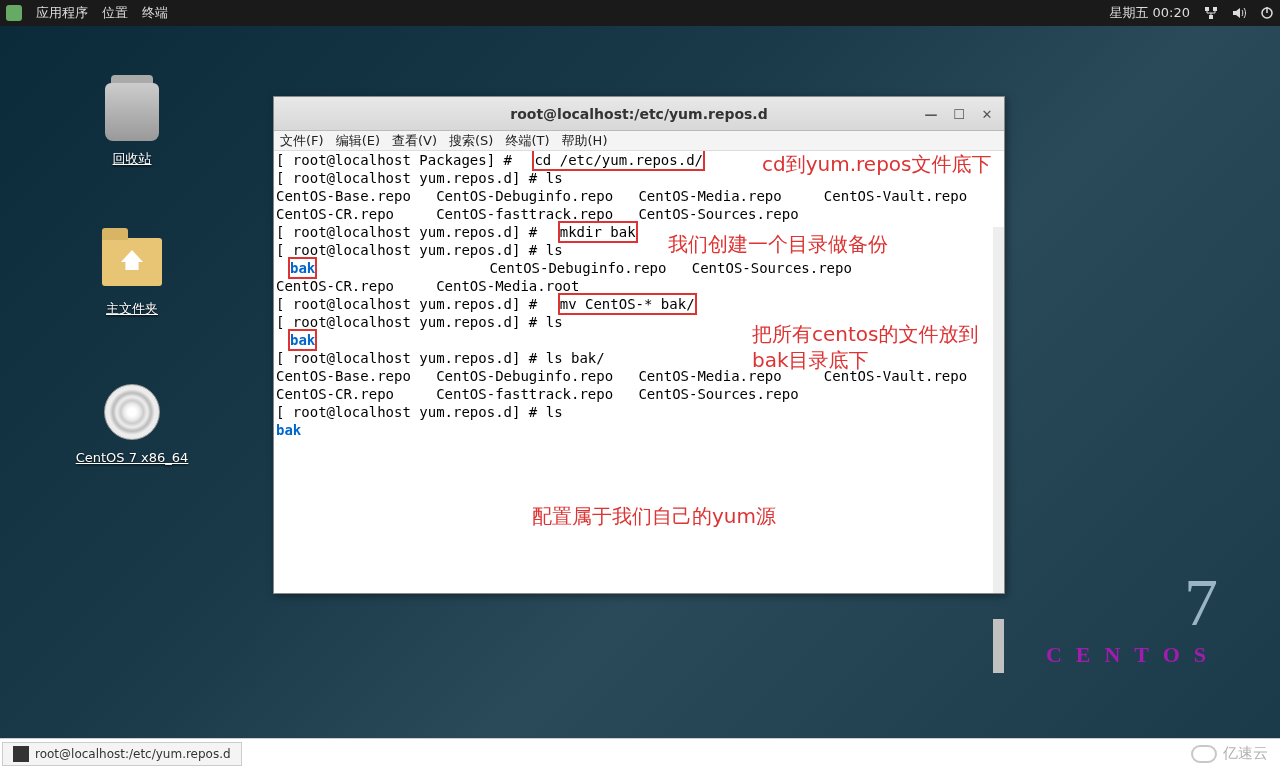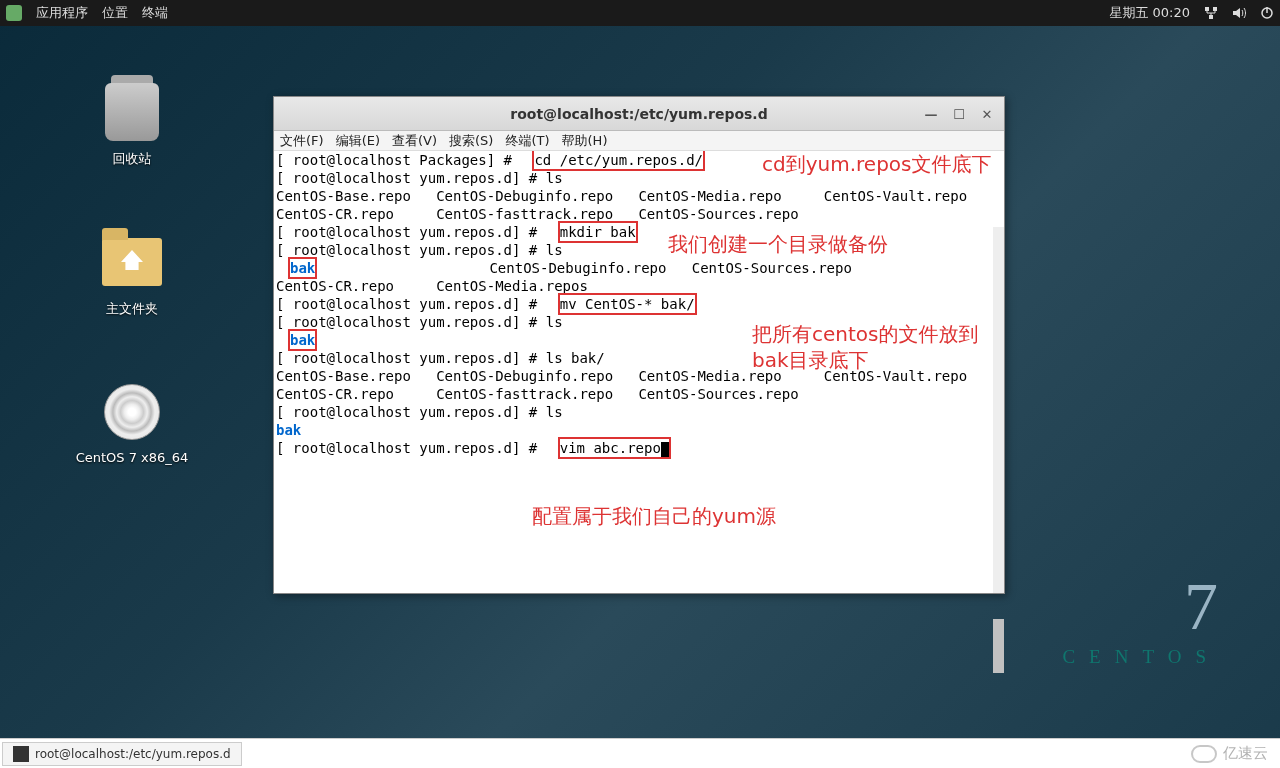--- a/index.html
+++ b/index.html
@@ -21,25 +21,25 @@
 .tray-icon { width: 14px; height: 14px; display: inline-flex; align-items: center; justify-content: center; }
 
 .desktop-icon { position: absolute; width: 120px; text-align: center; color: #fff; font-size: 13px; }
 .desktop-icon .icon-box { width: 64px; height: 64px; margin: 0 auto 6px; display: flex; align-items: center; justify-content: center; }
 .trash-icon { width: 54px; height: 58px; background: linear-gradient(#ccc,#999); border-radius: 6px 6px 8px 8px; position: relative; }
 .trash-icon::before { content:""; position:absolute; top:-8px; left:6px; right:6px; height:8px; background:#aaa; border-radius:4px 4px 0 0; }
 .home-icon { width: 60px; height: 48px; background: #e8c574; border-radius: 3px; position: relative; }
 .home-icon::before { content:""; position:absolute; top:-10px; left:0; width:26px; height:12px; background:#d8b564; border-radius:3px 3px 0 0; }
 .home-icon::after { content:""; position:absolute; top:12px; left:50%; transform:translateX(-50%); width:22px; height:20px; background:#fff; clip-path: polygon(50% 0, 100% 60%, 80% 60%, 80% 100%, 20% 100%, 20% 60%, 0 60%); }
 .disc-icon { width: 56px; height: 56px; border-radius: 50%; background: radial-gradient(circle,#fff 10%, #eee 20%, #ccc 30%, #eee 40%, #bbb 50%, #eee 60%, #ddd 100%); border:1px solid #999; }
-.icon-label { text-shadow: 0 1px 2px #000; }
+.icon-label { text-shadow: 0 1px 2px #000; text-decoration: underline; }
 
 .centos-brand { position: absolute; right: 60px; bottom: 100px; color: #b0c4d4; text-align: right; font-family: serif; }
 .centos-7 { font-size: 68px; font-weight: 100; letter-spacing: 2px; color: #9ab4c4; }
-.centos-text { font-size: 19px; letter-spacing: 14px; color: #0f766e; }
+.centos-text { font-size: 22px; letter-spacing: 14px; color: #a21caf; font-weight: bold; }
 
 .terminal-window {
   position: absolute; left: 273px; top: 96px; width: 732px; height: 498px;
   background: #fff; border: 1px solid #888; box-shadow: 2px 2px 8px rgba(0,0,0,0.4);
   display: flex; flex-direction: column;
 }
 .titlebar { height: 34px; background: linear-gradient(#e8e8e8,#d8d8d8); border-bottom:1px solid #bbb; display:flex; align-items:center; justify-content:center; position:relative; font-size:14px; color:#333; font-weight:bold; }
 .win-controls { position:absolute; right:6px; top:6px; display:flex; gap:6px; }
 .win-btn { width:22px; height:22px; display:flex; align-items:center; justify-content:center; font-size:13px; color:#555; cursor:pointer; }
 .menubar { height: 20px; background:#f4f4f4; border-bottom:1px solid #ddd; display:flex; align-items:center; padding:0 6px; font-size:13px; gap:12px; color:#222; }
@@ -136,30 +136,29 @@
     <span>帮助(H)</span>
   </div>
   <div class="term-body">
     <div class="l"><span>[ root@localhost Packages] # </span><span class="box-red"><span>cd /etc/yum.repos.d/</span></span></div>
     <div class="l"><span>[ root@localhost yum.repos.d] # </span><span>ls</span></div>
     <div class="l">CentOS-Base.repo   CentOS-Debuginfo.repo   CentOS-Media.repo     CentOS-Vault.repo</div>
     <div class="l">CentOS-CR.repo     CentOS-fasttrack.repo   CentOS-Sources.repo</div>
     <div class="l"><span>[ root@localhost yum.repos.d] # </span><span class="box-red"><span>mkdir bak</span></span></div>
     <div class="l"><span>[ root@localhost yum.repos.d] # </span><span>ls</span></div>
     <div class="l"><span class="dir box-red">bak</span><span>                   CentOS-Debuginfo.repo   CentOS-Sources.repo</span></div>
-    <div class="l">CentOS-CR.repo     CentOS-Media.repos</div>
+    <div class="l">CentOS-CR.repo     CentOS-Media.root</div>
     <div class="l"><span>[ root@localhost yum.repos.d] # </span><span class="box-red"><span>mv CentOS-* bak/</span></span></div>
     <div class="l"><span>[ root@localhost yum.repos.d] # </span><span>ls</span></div>
     <div class="l"><span class="dir box-red">bak</span></div>
     <div class="l"><span>[ root@localhost yum.repos.d] # </span><span>ls bak/</span></div>
     <div class="l">CentOS-Base.repo   CentOS-Debuginfo.repo   CentOS-Media.repo     CentOS-Vault.repo</div>
     <div class="l">CentOS-CR.repo     CentOS-fasttrack.repo   CentOS-Sources.repo</div>
     <div class="l"><span>[ root@localhost yum.repos.d] # </span><span>ls</span></div>
     <div class="l"><span class="dir">bak</span></div>
-    <div class="l"><span>[ root@localhost yum.repos.d] # </span><span class="box-red"><span>vim abc.repo</span><span class="cursor-block"></span></span></div>
 
     <div class="anno" style="left:488px; top:4px">cd到yum.repos文件底下</div>
     <div class="anno" style="left:394px; top:84px">我们创建一个目录做备份</div>
     <div class="anno" style="left:478px; top:174px">把所有centos的文件放到</div>
     <div class="anno" style="left:478px; top:200px">bak目录底下</div>
     <div class="anno" style="left:258px; top:356px">配置属于我们自己的yum源</div>
   </div>
   <div class="scrollbar">
     <div class="scroll-thumb"></div>
   </div>

